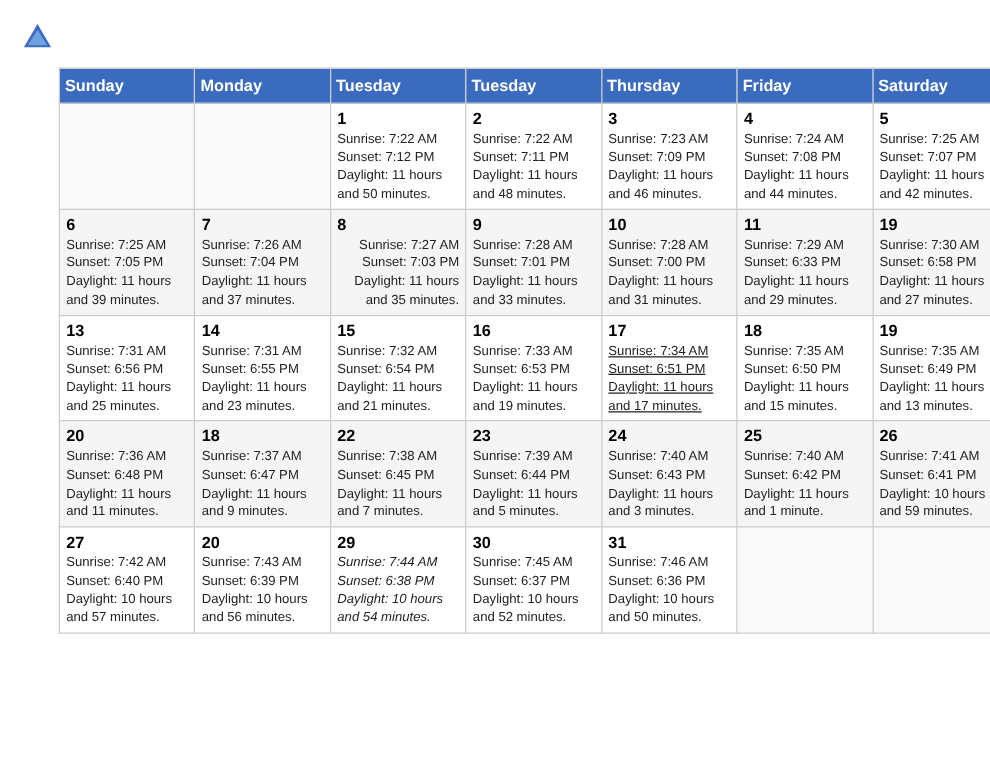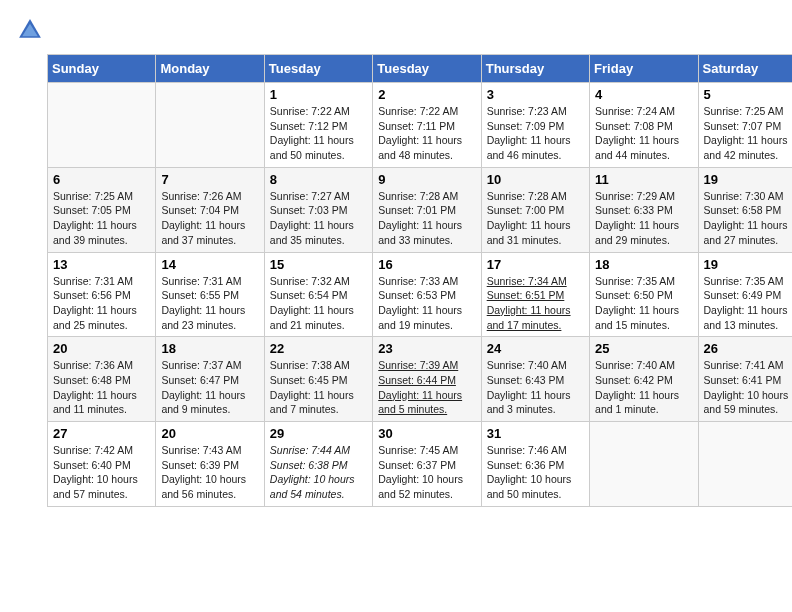--- a/index.html
+++ b/index.html
@@ -158,21 +158,21 @@
 Daylight: 11 hours and 39 minutes.</div>
         </td>
         <td>
           <div class="day-num">7</div>
           <div class="day-info" style="white-space: pre-line;">Sunrise: 7:26 AM
 Sunset: 7:04 PM
 Daylight: 11 hours and 37 minutes.</div>
         </td>
         <td>
           <div class="day-num">8</div>
-          <div class="day-info" style="white-space: pre-line;">Sunrise: 7:27 AM
+          <div class="day-info" style="white-space: pre-line; text-align: right;">Sunrise: 7:27 AM
 Sunset: 7:03 PM
 Daylight: 11 hours and 35 minutes.</div>
         </td>
         <td>
           <div class="day-num">9</div>
           <div class="day-info" style="white-space: pre-line;">Sunrise: 7:28 AM
 Sunset: 7:01 PM
 Daylight: 11 hours and 33 minutes.</div>
         </td>
         <td>
@@ -252,21 +252,21 @@
 Daylight: 11 hours and 9 minutes.</div>
         </td>
         <td>
           <div class="day-num">22</div>
           <div class="day-info" style="white-space: pre-line;">Sunrise: 7:38 AM
 Sunset: 6:45 PM
 Daylight: 11 hours and 7 minutes.</div>
         </td>
         <td>
           <div class="day-num">23</div>
-          <div class="day-info" style="white-space: pre-line; text-decoration: underline;">Sunrise: 7:39 AM
+          <div class="day-info" style="white-space: pre-line;">Sunrise: 7:39 AM
 Sunset: 6:44 PM
 Daylight: 11 hours and 5 minutes.</div>
         </td>
         <td>
           <div class="day-num">24</div>
           <div class="day-info" style="white-space: pre-line;">Sunrise: 7:40 AM
 Sunset: 6:43 PM
 Daylight: 11 hours and 3 minutes.</div>
         </td>
         <td>

